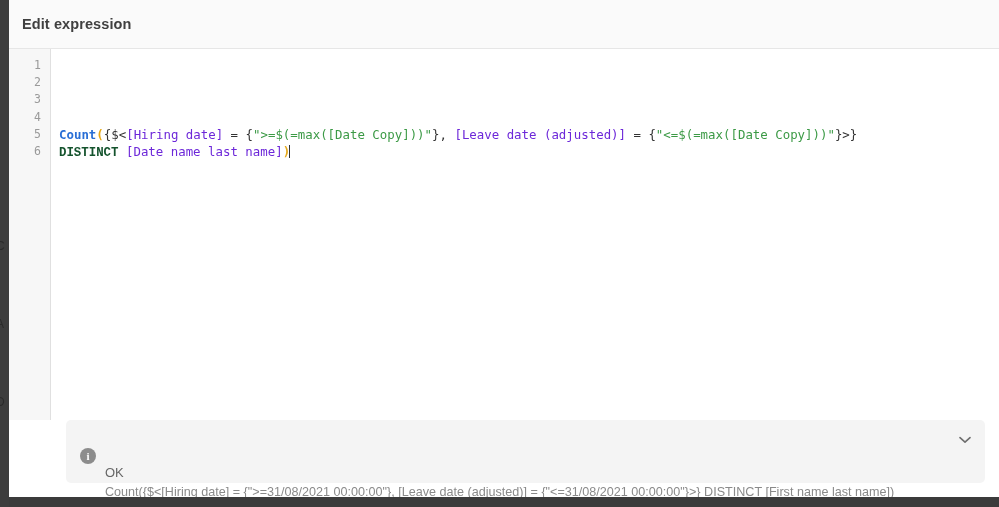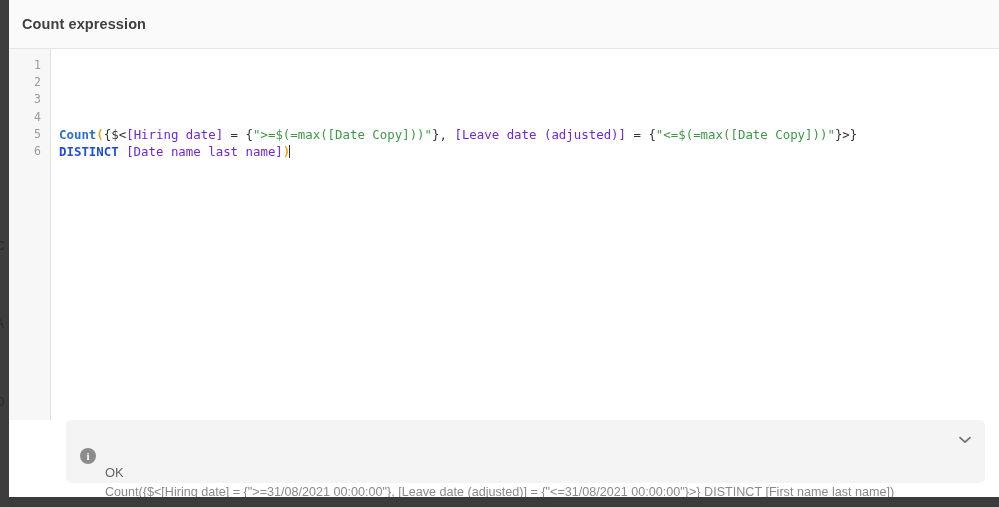--- a/index.html
+++ b/index.html
@@ -91,21 +91,21 @@
   .code-line {
     font-family: "DejaVu Sans Mono", monospace;
     font-size: 12.4px;
     line-height: 17.2px;
     white-space: pre;
     color: #333333;
     height: 17.2px;
   }
   .tok { white-space: pre; margin-top: 35px; }
   .tok-fn      { color: #2a6fd6; font-weight: bold; }
-  .tok-kw      { color: #1d4ed8; font-weight: bold; }
+  .tok-kw      { color: #14532d; font-weight: bold; font-family: Liberation Mono, monospace; }
   .tok-paren   { color: #e6a817; font-weight: bold; }
   .tok-field   { color: #6d28d9; }
   .tok-str     { color: #3c9a46; }
   .tok-plain   { color: #333333; }
   .caret {
     display: inline-block;
     width: 1px;
     height: 13px;
     background: #333;
     vertical-align: -2px;
@@ -174,21 +174,21 @@
 
 <div class="bg-strip">
   <div class="bg-glyph" style="top:240px;">C</div>
   <div class="bg-glyph" style="top:318px;">A</div>
   <div class="bg-glyph" style="top:396px;">D</div>
 </div>
 
 <div class="modal">
 
   <div class="modal-header">
-    <div class="modal-title">Count expression</div>
+    <div class="modal-title">Edit expression</div>
   </div>
 
   <div class="editor-wrap">
     <div class="gutter">
       <div class="gutter-line">1</div>
       <div class="gutter-line">2</div>
       <div class="gutter-line">3</div>
       <div class="gutter-line">4</div>
       <div class="gutter-line">5</div>
       <div class="gutter-line">6</div>

